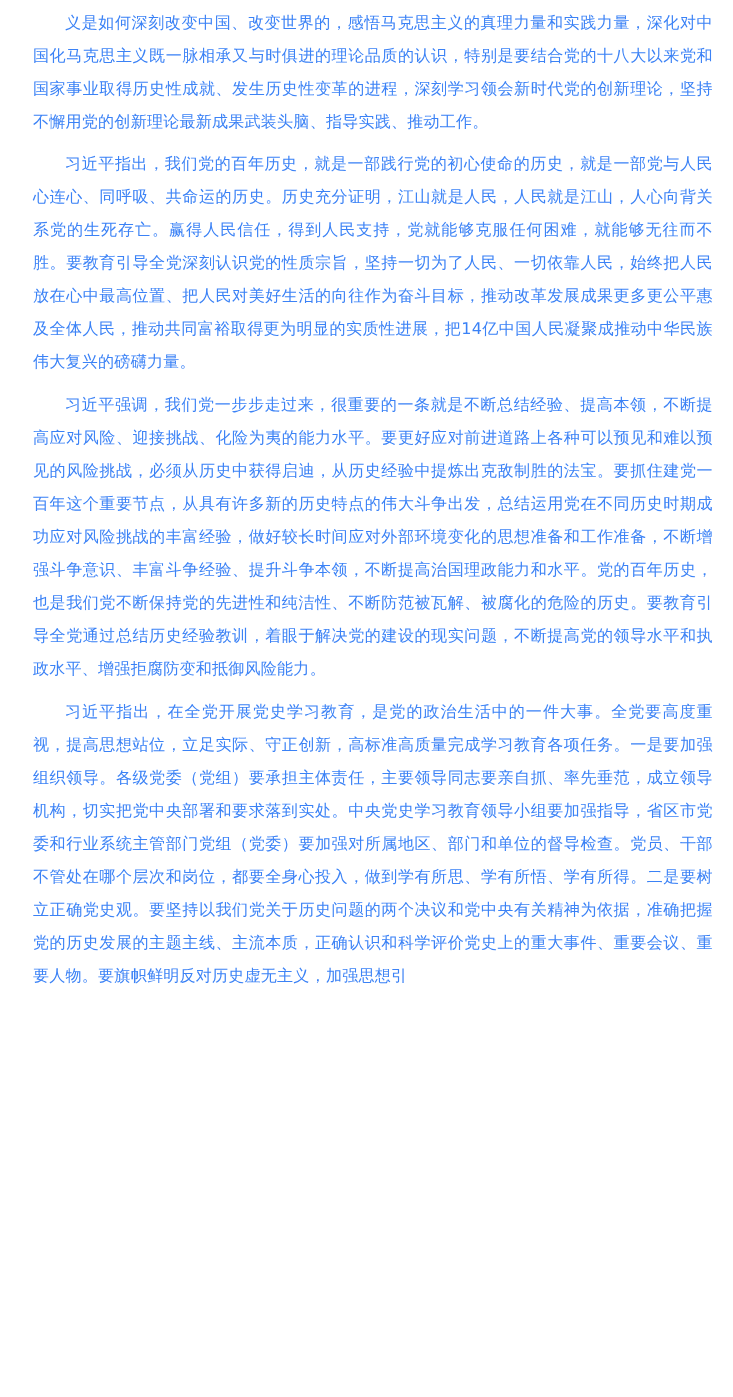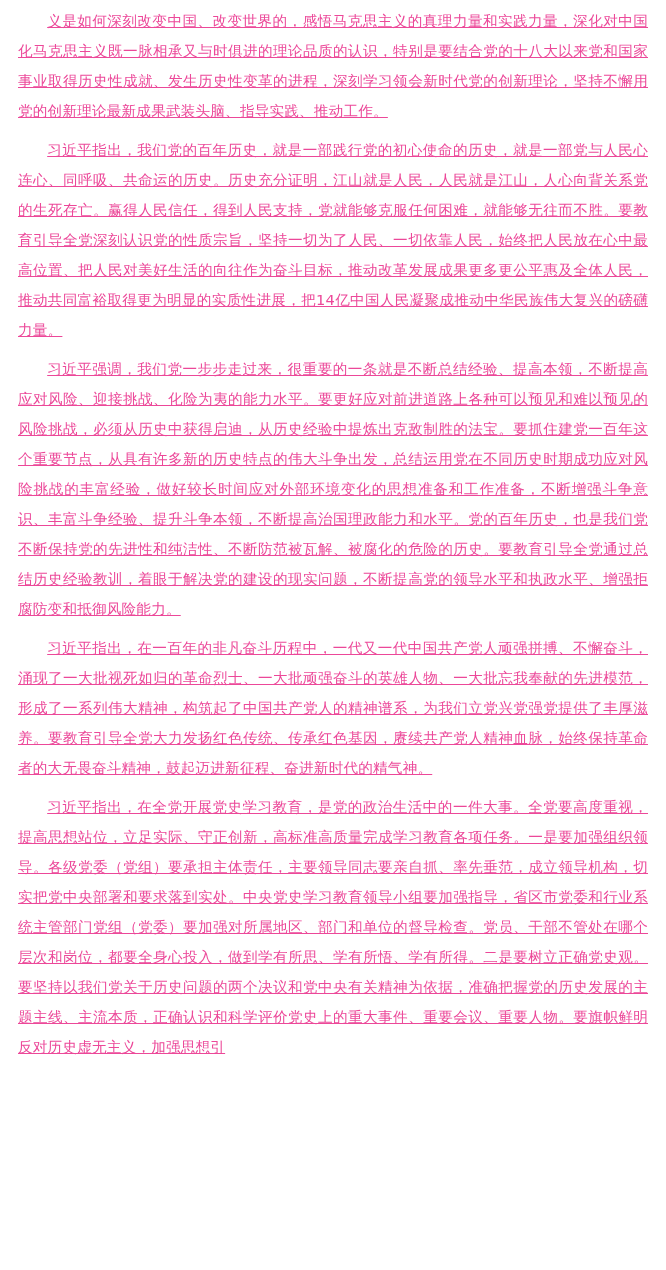--- a/index.html
+++ b/index.html
@@ -14,35 +14,33 @@
   .page {
     width: 666px;
     min-height: 1270px;
     box-sizing: border-box;
     padding: 6px 18px 10px 18px;
     background: #ffffff;
   }
   .para {
     font-size: 14.6px;
     line-height: 30px;
-    color: #ec4899;
+    color: #3b82f6;
     text-align: justify;
     text-justify: inter-ideograph;
     text-indent: 2em;
-    margin: 0 0 9px 0;
+    margin: 0 0 9px 12px;
     letter-spacing: 0.2px;
     word-break: break-all;
-    text-decoration: underline;
   }
   .para:last-child {
     margin-bottom: 0;
   }
 </style>
 </head>
 <body>
 
 <div class="page">
   <p class="para">义是如何深刻改变中国、改变世界的，感悟马克思主义的真理力量和实践力量，深化对中国化马克思主义既一脉相承又与时俱进的理论品质的认识，特别是要结合党的十八大以来党和国家事业取得历史性成就、发生历史性变革的进程，深刻学习领会新时代党的创新理论，坚持不懈用党的创新理论最新成果武装头脑、指导实践、推动工作。</p>
   <p class="para">习近平指出，我们党的百年历史，就是一部践行党的初心使命的历史，就是一部党与人民心连心、同呼吸、共命运的历史。历史充分证明，江山就是人民，人民就是江山，人心向背关系党的生死存亡。赢得人民信任，得到人民支持，党就能够克服任何困难，就能够无往而不胜。要教育引导全党深刻认识党的性质宗旨，坚持一切为了人民、一切依靠人民，始终把人民放在心中最高位置、把人民对美好生活的向往作为奋斗目标，推动改革发展成果更多更公平惠及全体人民，推动共同富裕取得更为明显的实质性进展，把14亿中国人民凝聚成推动中华民族伟大复兴的磅礴力量。</p>
   <p class="para">习近平强调，我们党一步步走过来，很重要的一条就是不断总结经验、提高本领，不断提高应对风险、迎接挑战、化险为夷的能力水平。要更好应对前进道路上各种可以预见和难以预见的风险挑战，必须从历史中获得启迪，从历史经验中提炼出克敌制胜的法宝。要抓住建党一百年这个重要节点，从具有许多新的历史特点的伟大斗争出发，总结运用党在不同历史时期成功应对风险挑战的丰富经验，做好较长时间应对外部环境变化的思想准备和工作准备，不断增强斗争意识、丰富斗争经验、提升斗争本领，不断提高治国理政能力和水平。党的百年历史，也是我们党不断保持党的先进性和纯洁性、不断防范被瓦解、被腐化的危险的历史。要教育引导全党通过总结历史经验教训，着眼于解决党的建设的现实问题，不断提高党的领导水平和执政水平、增强拒腐防变和抵御风险能力。</p>
-  <p class="para">习近平指出，在一百年的非凡奋斗历程中，一代又一代中国共产党人顽强拼搏、不懈奋斗，涌现了一大批视死如归的革命烈士、一大批顽强奋斗的英雄人物、一大批忘我奉献的先进模范，形成了一系列伟大精神，构筑起了中国共产党人的精神谱系，为我们立党兴党强党提供了丰厚滋养。要教育引导全党大力发扬红色传统、传承红色基因，赓续共产党人精神血脉，始终保持革命者的大无畏奋斗精神，鼓起迈进新征程、奋进新时代的精气神。</p>
   <p class="para">习近平指出，在全党开展党史学习教育，是党的政治生活中的一件大事。全党要高度重视，提高思想站位，立足实际、守正创新，高标准高质量完成学习教育各项任务。一是要加强组织领导。各级党委（党组）要承担主体责任，主要领导同志要亲自抓、率先垂范，成立领导机构，切实把党中央部署和要求落到实处。中央党史学习教育领导小组要加强指导，省区市党委和行业系统主管部门党组（党委）要加强对所属地区、部门和单位的督导检查。党员、干部不管处在哪个层次和岗位，都要全身心投入，做到学有所思、学有所悟、学有所得。二是要树立正确党史观。要坚持以我们党关于历史问题的两个决议和党中央有关精神为依据，准确把握党的历史发展的主题主线、主流本质，正确认识和科学评价党史上的重大事件、重要会议、重要人物。要旗帜鲜明反对历史虚无主义，加强思想引</p>
 </div>
 
 </body></html>

